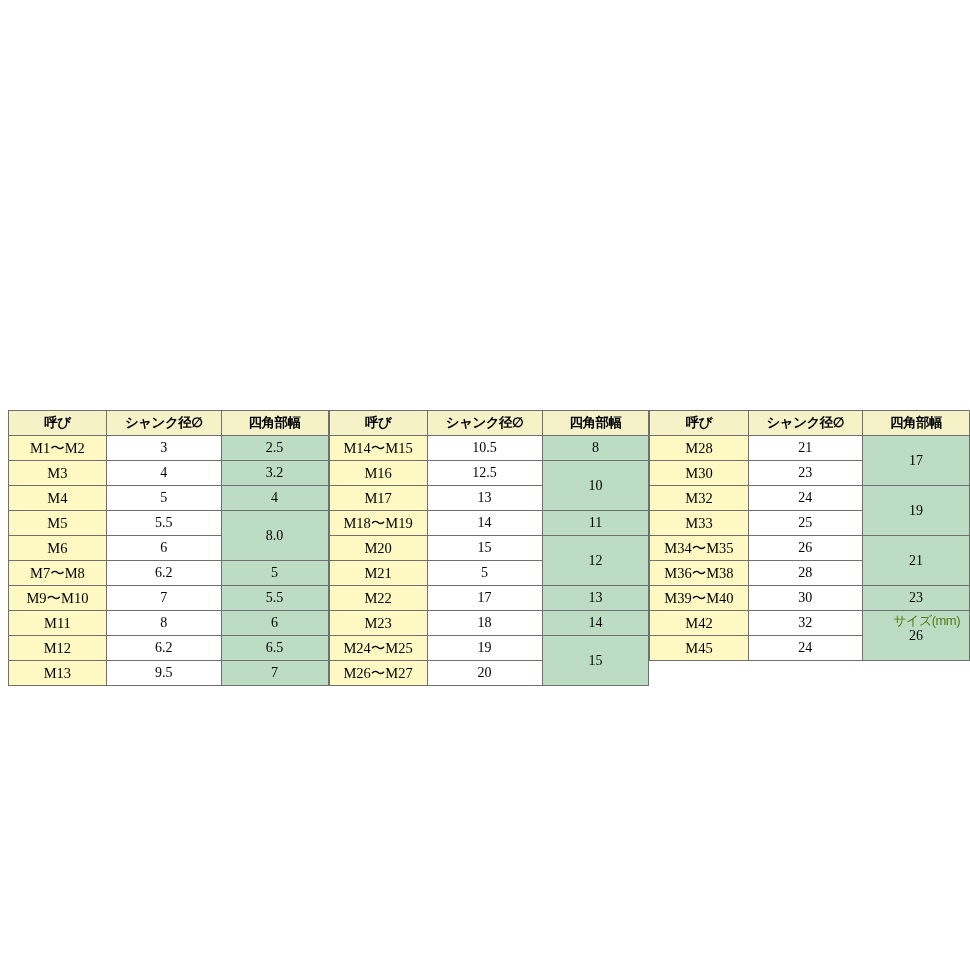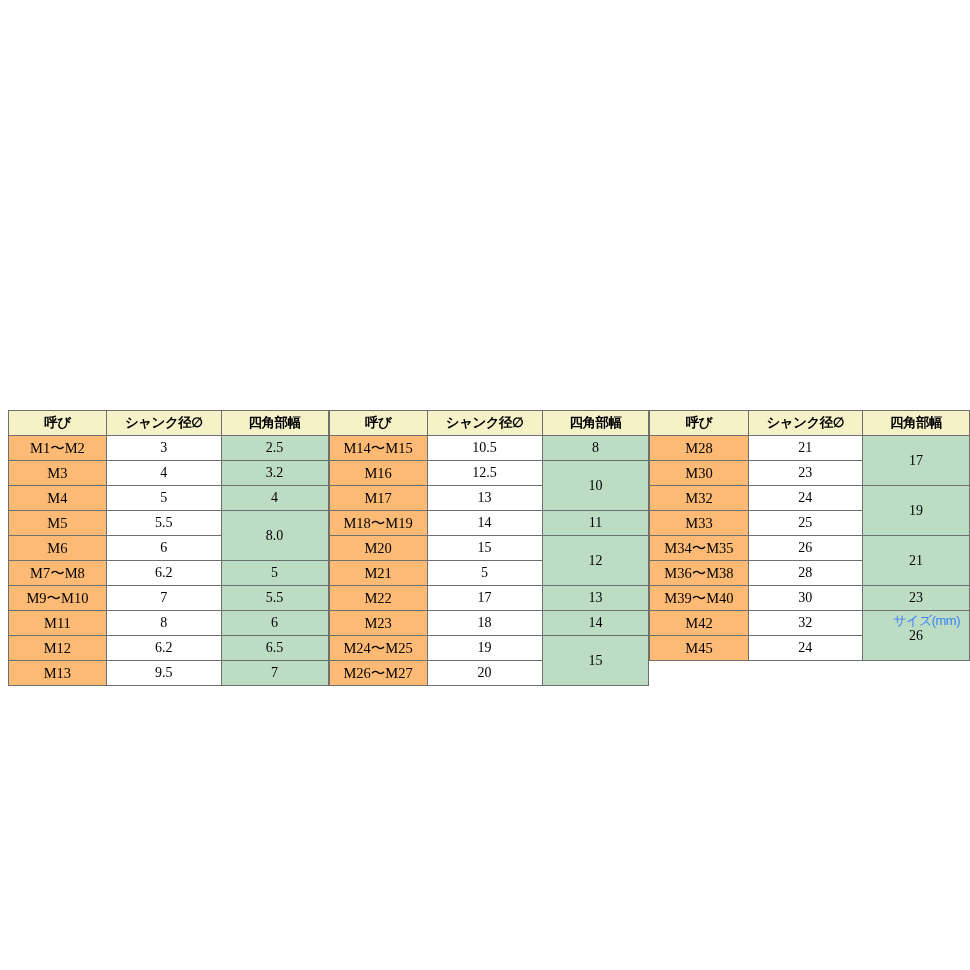--- a/index.html
+++ b/index.html
@@ -51,21 +51,21 @@
     font-family: "Liberation Serif", serif;
   }
   table.sizes td.hdr {
     background: #f6f2c8;
     font-weight: bold;
     font-size: 13.5px;
     font-family: "Liberation Sans", sans-serif;
     letter-spacing: -0.5px;
   }
   table.sizes td.name {
-    background: #fdba74;
+    background: #fef9c3;
     font-family: "Liberation Serif", serif;
     font-size: 14.5px;
   }
   table.sizes td.val {
     background: #ffffff;
   }
   table.sizes td.sq {
     background: #bcdcc4;
   }
   table.sizes td.empty {
@@ -75,21 +75,21 @@
   col.c-name { width: 100px; }
   col.c-shank { width: 118px; }
   col.c-sq { width: 110px; }
   col.c-gap { width: 1px; }
   #unit-note {
     position: absolute;
     right: 10px;
     top: 612px;
     font-size: 13px;
     font-family: "Liberation Sans", sans-serif;
-    color: #3b82f6;
+    color: #4d7c0f;
     letter-spacing: -0.5px;
     text-align: center;
   }
 </style>
 </head>
 <body>
 
 <div id="page">
 
 

